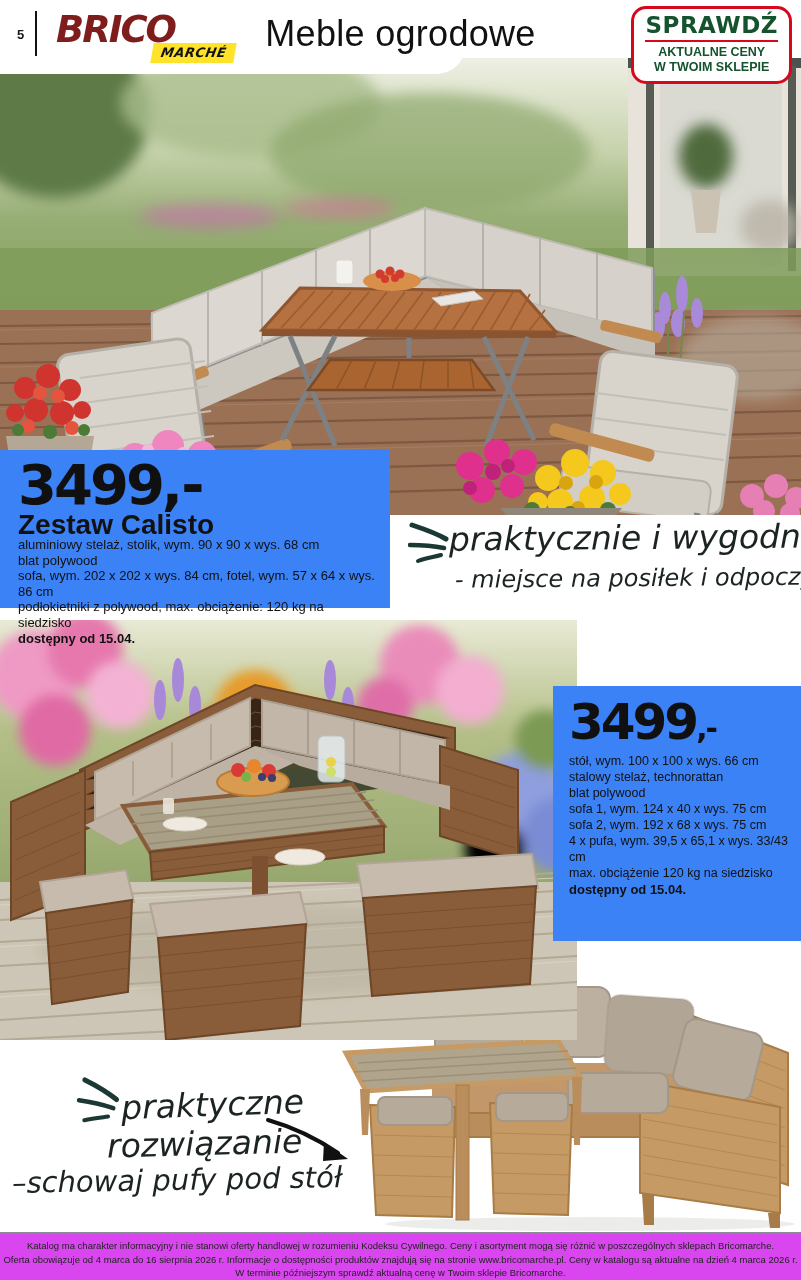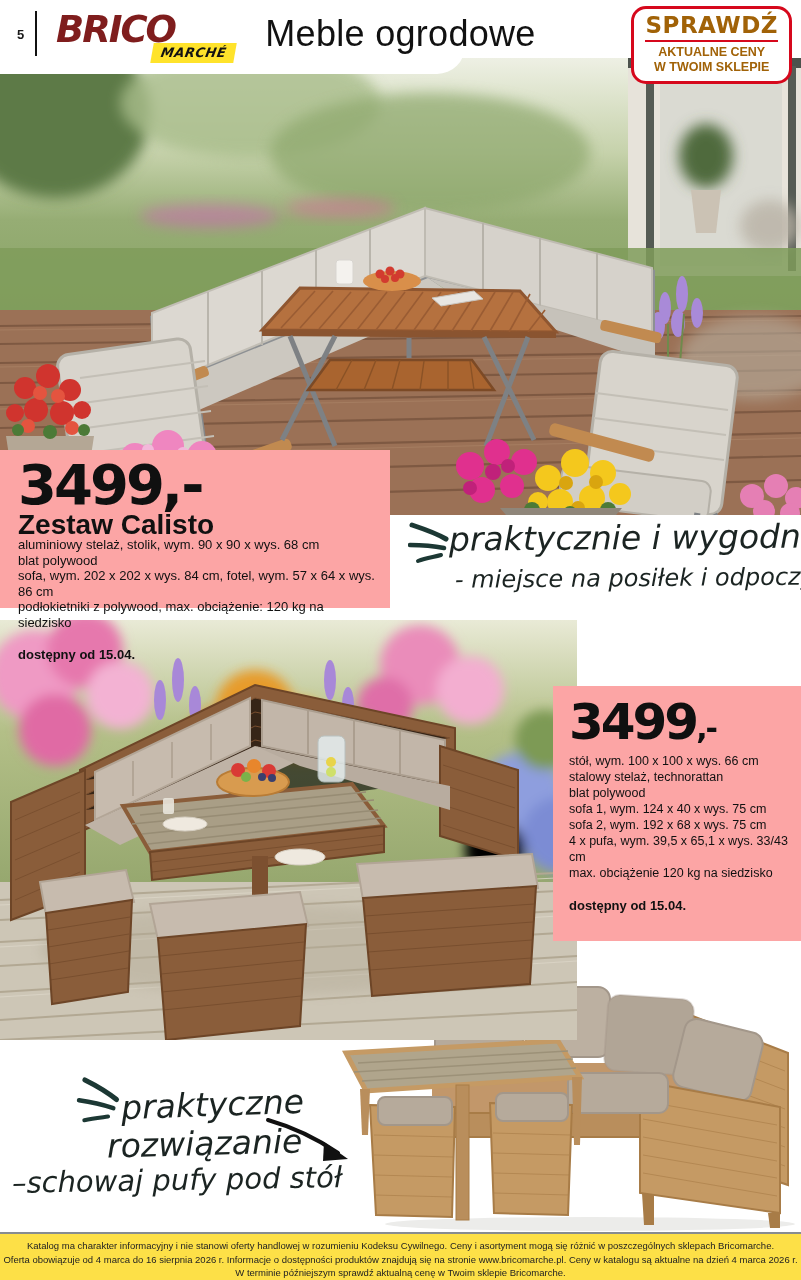--- a/index.html
+++ b/index.html
@@ -14,64 +14,64 @@
   .header-divider{position:absolute;left:35px;top:11px;width:2px;height:45px;background:#111;z-index:5;}
   .logo{position:absolute;left:56px;top:8px;width:190px;height:54px;z-index:5;}
   .logo-brico{font-family:"DejaVu Sans",sans-serif;font-style:italic;font-weight:800;
               font-size:37px;color:#7f1d1d;letter-spacing:-2px;line-height:44px;}
   .logo-marche{position:absolute;left:96px;top:35px;background:#FFE32B;color:#121212;
                font-family:"DejaVu Sans",sans-serif;font-style:italic;font-weight:800;
                font-size:13px;padding:2px 9px 3px;transform:skewX(-10deg);letter-spacing:.5px;}
   .page-title{position:absolute;left:0;right:0;top:13px;text-align:center;font-size:36px;
               font-weight:500;color:#111;letter-spacing:.3px;z-index:4;}
   .badge{position:absolute;right:9px;top:6px;background:#fff;border:3px solid #D6081C;
-         border-radius:15px;padding:3px 11px 6px;text-align:center;color:#a16207;z-index:6;}
+         border-radius:15px;padding:3px 11px 6px;text-align:center;color:#14532d;z-index:6;}
   .badge-l1{font-size:23px;font-weight:800;letter-spacing:.5px;border-bottom:2px solid #D6081C;
             padding-bottom:2px;margin-bottom:3px;font-family:"DejaVu Sans",sans-serif;}
   .badge-l2,.badge-l3{font-size:12.5px;font-weight:700;line-height:15px;}
 
   
   .photo{position:absolute;overflow:hidden;}
   .photo svg{display:block;}
   .photo1{left:0;top:58px;width:801px;height:457px;z-index:1;}
   .photo2{left:0;top:620px;width:577px;height:420px;z-index:2;}
   .photo3{left:340px;top:985px;width:461px;height:247px;z-index:1;background:#fff;}
 
   
-  .price-box{position:absolute;background:#fca5a5;box-sizing:border-box;z-index:4;color:#111;}
+  .price-box{position:absolute;background:#3b82f6;box-sizing:border-box;z-index:4;color:#111;}
   .box1{left:0;top:450px;width:390px;height:158px;padding:9px 12px 0 18px;}
   .box2{left:553px;top:686px;width:248px;height:255px;padding:12px 10px 0 16px;}
   .price{font-family:"DejaVu Sans",sans-serif;font-weight:700;letter-spacing:-3px;color:#101010;}
   .box1 .price{font-size:56px;line-height:52px;}
   .box2 .price{font-size:50px;line-height:48px;}
   .price-suffix{letter-spacing:-2px;}
   .box2 .price-suffix{font-size:30px;}
   .product-name{font-weight:700;}
   .box1 .product-name{font-size:28px;line-height:24px;margin-top:2px;}
   .box2 .product-name{font-size:19px;line-height:22px;margin-top:2px;}
   .product-details div{font-size:13px;line-height:15.5px;}
   .box2 .product-details div{font-size:12.5px;line-height:16px;}
-  .availability{font-size:13px;font-weight:700;line-height:16px;margin-top:17px;}
+  .availability{font-size:13px;font-weight:700;line-height:16px;margin-top:1px;}
 
   
   .hand{position:absolute;font-family:"DejaVu Sans",sans-serif;font-style:italic;
         color:#1b2422;z-index:4;white-space:nowrap;}
   .note1-l1{left:449px;top:518px;font-size:33px;transform:rotate(-.5deg);}
   .note1-l2{left:455px;top:564px;font-size:24px;transform:rotate(-.5deg);}
   .note2-l1{left:121px;top:1085px;font-size:33px;transform:rotate(-2deg);}
   .note2-l2{left:107px;top:1124px;font-size:33px;transform:rotate(-1.5deg);}
   .note2-l3{left:12px;top:1163px;font-size:29px;transform:rotate(-1deg);}
   .marks{position:absolute;z-index:4;}
   .marks1{left:408px;top:519px;}
   .marks2{left:76px;top:1078px;transform:rotate(8deg);}
   .long-arrow{position:absolute;left:262px;top:1110px;z-index:4;}
 
   
   .footer{position:absolute;left:0;right:0;top:1232px;border-top:2px solid #878c90;
-          padding-top:5px;text-align:center;z-index:5;background:#fde047;}
+          padding-top:5px;text-align:center;z-index:5;background:#d946ef;}
   .footer div{font-size:9.5px;line-height:13.5px;color:#222;}
 </style>
 </head>
 <body>
 
 <div class="page">
 
   <div class="header-band"></div>
   <div class="header-tab"></div>
   <div class="page-number">5</div>

